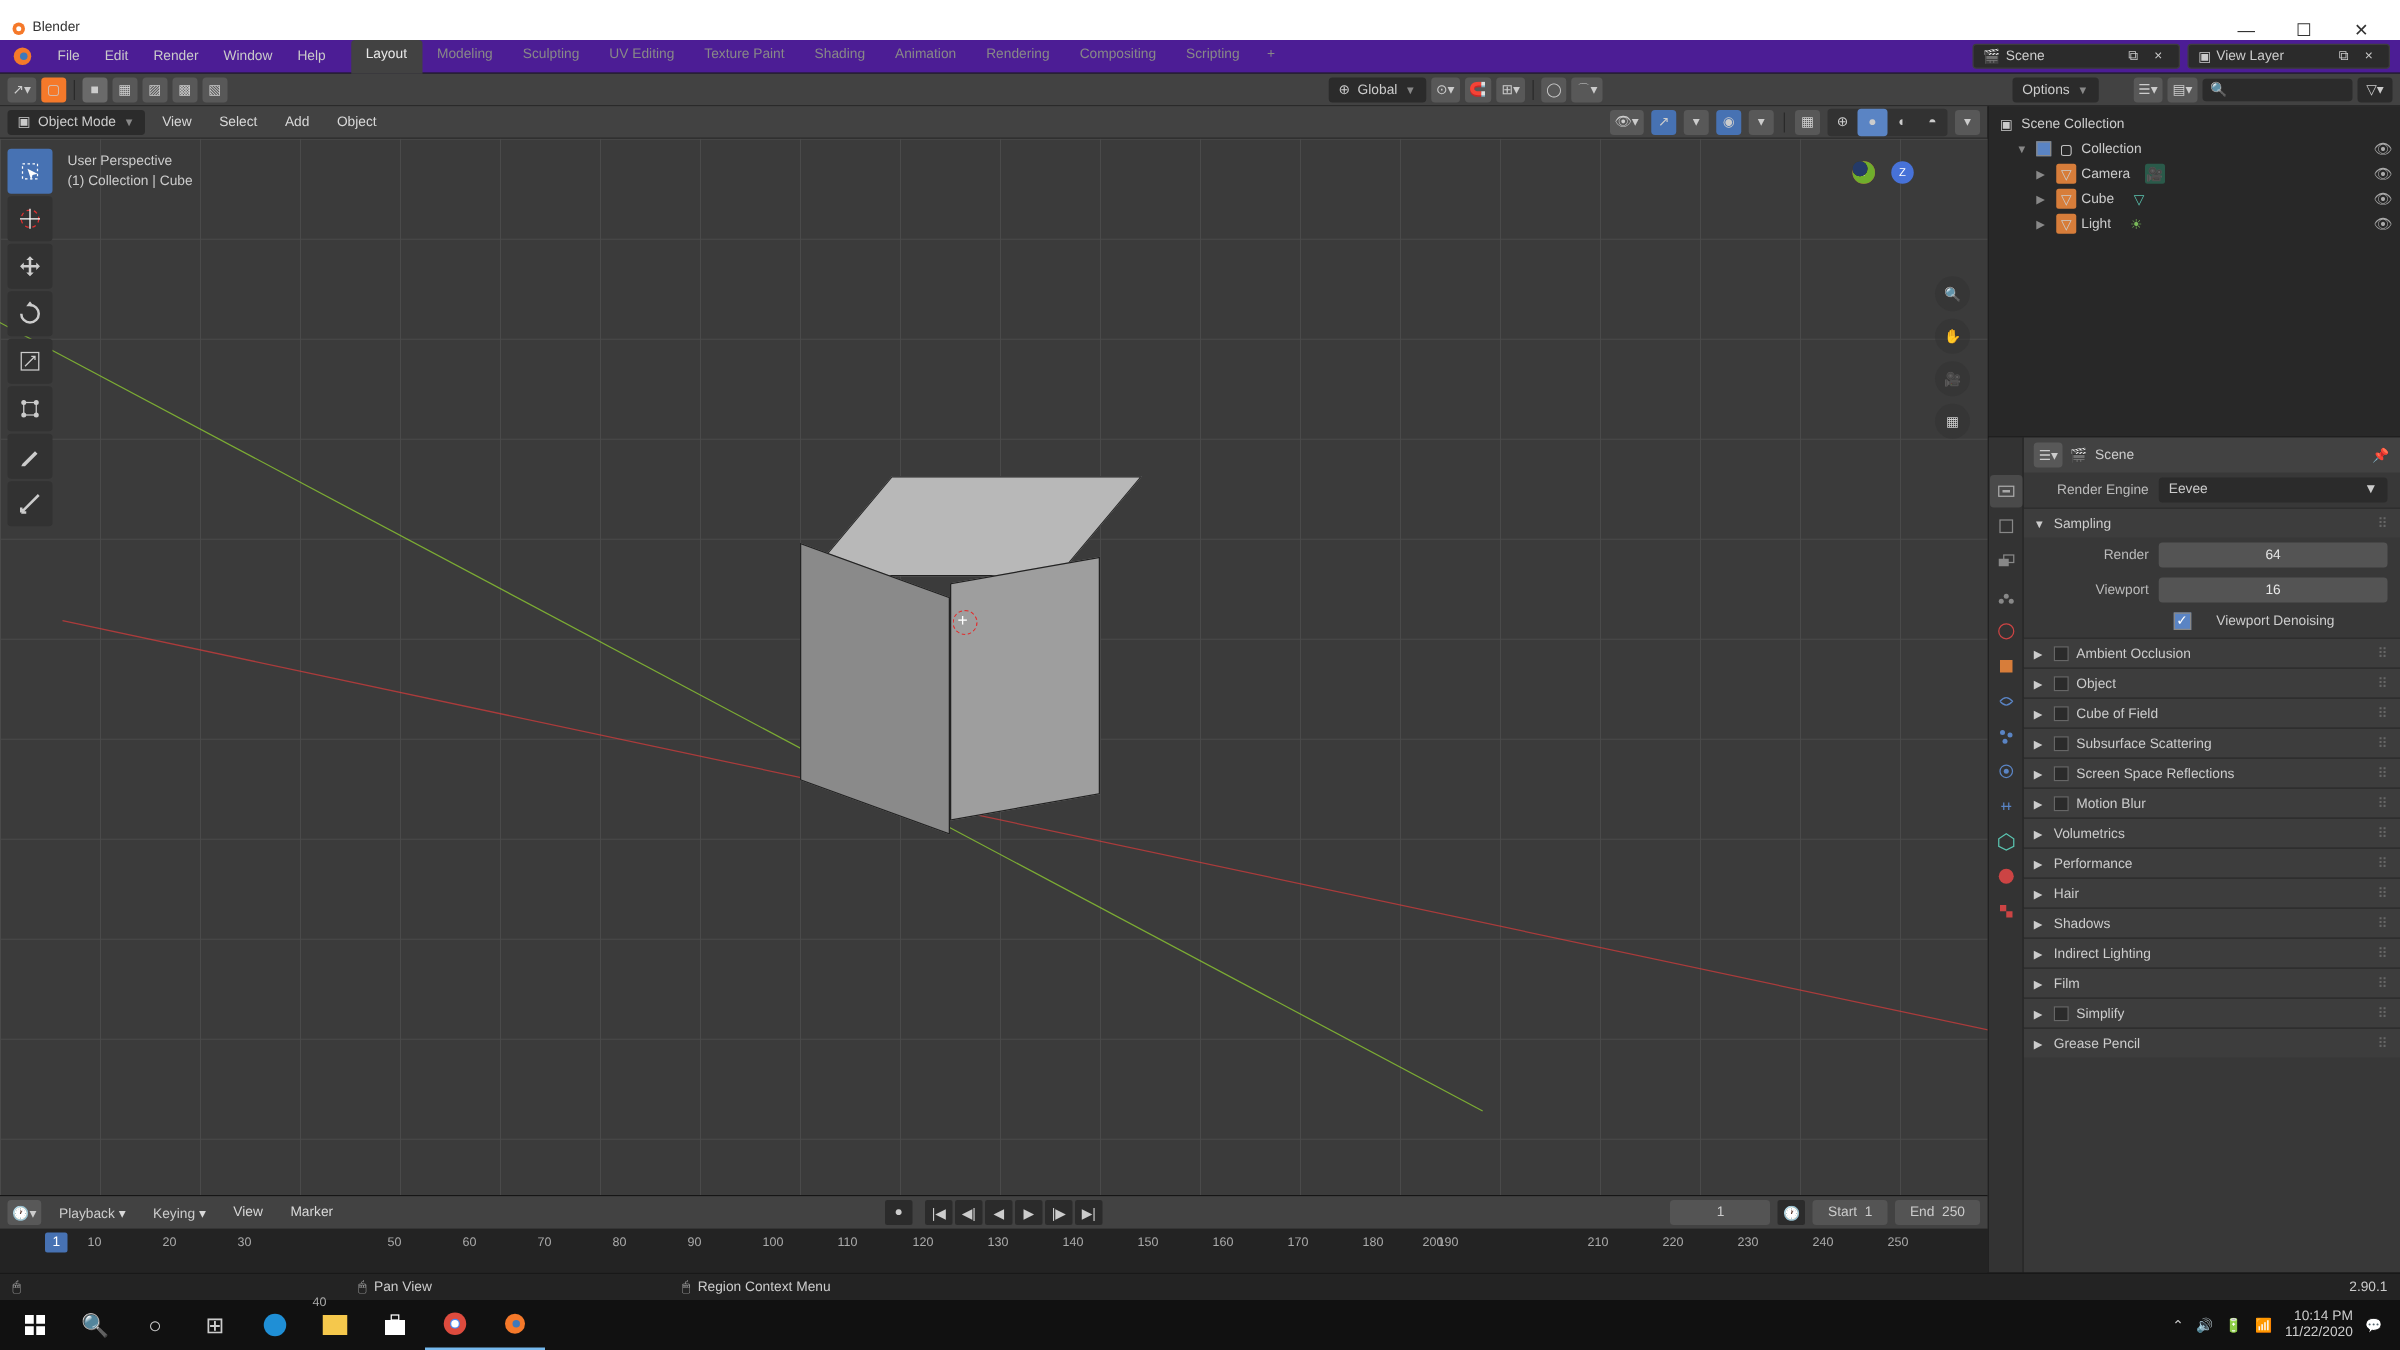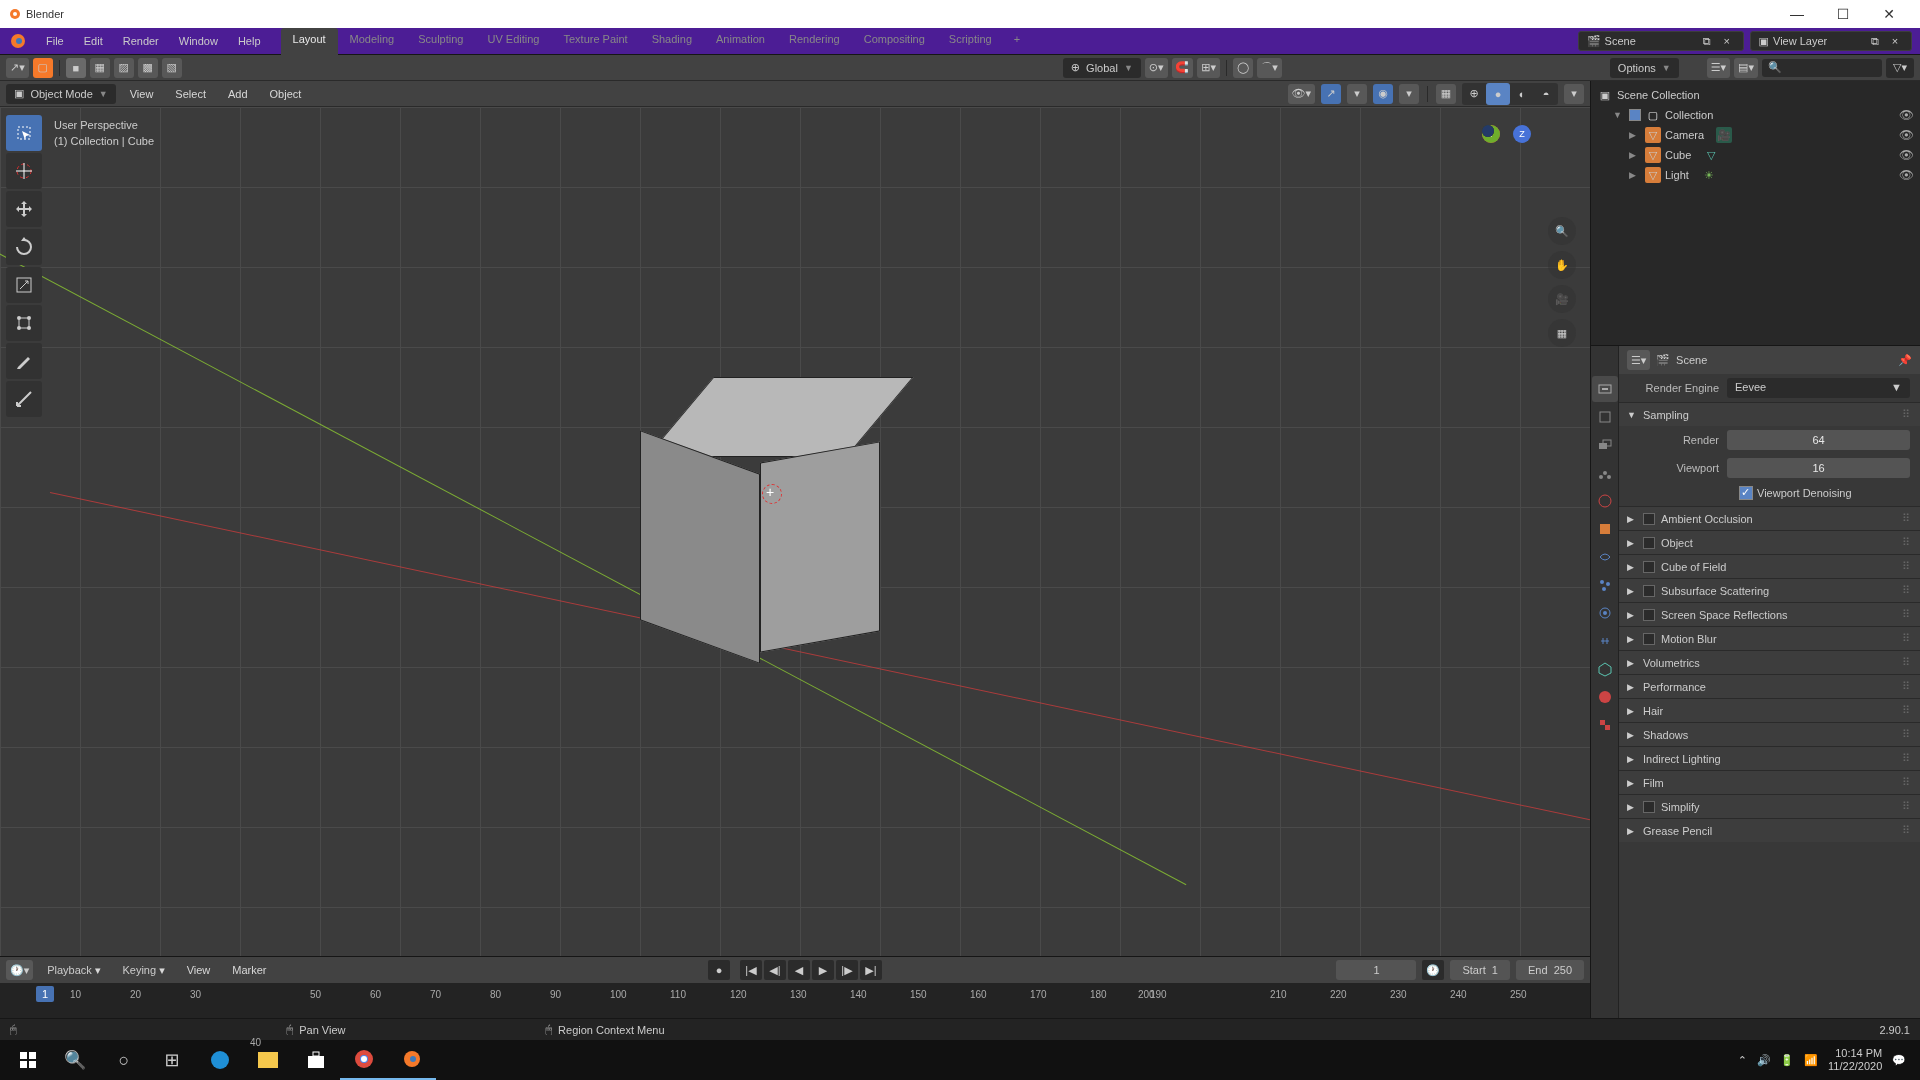--- a/index.html
+++ b/index.html
@@ -1,17 +1,17 @@
 <!DOCTYPE html>
 <html><head>
 <meta charset="utf-8">
 <style>
 *{margin:0;padding:0;box-sizing:border-box;font-family:sans-serif;font-size:11px;color:#ccc;user-select:none}
 body{width:1920px;height:1080px;background:#393939;overflow:hidden;display:flex;flex-direction:column}
-.titlebar{height:28px;background:#fff;display:flex;align-items:center;padding:0 8px;color:#000}
+.titlebar{height:28px;background:#fff;display:flex;padding:16px 8px;color:#000}
 .titlebar .title{color:#333;margin-left:4px}
 .titlebar .spacer{flex:1}
 .titlebar .win-btn{width:46px;text-align:center;font-size:14px;color:#333}
 .topbar{height:27px;background:#4c1d95;display:flex;align-items:center;border-bottom:1px solid #161616}
 .blender-icon{width:24px;height:24px;margin:0 6px;display:flex;align-items:center;justify-content:center}
 .menu-item{padding:4px 10px;color:#cacaca}
 .tabs{display:flex;align-items:stretch;height:27px;margin-left:10px}
 .tab{padding:5px 12px;color:#888;border-radius:3px 3px 0 0}
 .tab.active{background:#424242;color:#e8e8e8}
 .tab-add{padding:5px 10px;color:#888}
@@ -73,21 +73,21 @@
 .props-body{flex:1;display:flex;flex-direction:column;background:#383838;overflow:auto}
 .props-hdr{height:28px;background:#424242;display:flex;align-items:center;padding:0 8px;gap:6px;position:sticky;top:0}
 .prop-row{display:flex;align-items:center;padding:4px 10px;gap:8px}
 .prop-label{width:90px;text-align:right;color:#bbb}
 .prop-field{flex:1;background:#545454;border-radius:3px;padding:3px 8px;display:flex;height:20px}
 .prop-field input{background:transparent;border:none;color:#e8e8e8;width:100%;text-align:center;outline:none}
 .panel-head{display:flex;align-items:center;padding:5px 8px;gap:6px;background:#3d3d3d;border-top:1px solid #2a2a2a}
 .panel-head .arrow2{font-size:9px;width:10px}
 .panel-head .dots{margin-left:auto;color:#666;letter-spacing:2px}
 .panel-head .pchk{width:12px;height:12px;border:1px solid #666;background:#2b2b2b}
-.checkbox-row{display:flex;align-items:center;padding:4px 10px 6px 120px;gap:4px}
+.checkbox-row{display:flex;align-items:center;padding:4px 10px 6px 120px;gap:20px}
 .chk2{width:14px;height:14px;border:1px solid #888;background:#5a84c4;position:relative}
 .chk2::after{content:"✓";position:absolute;left:1px;top:-1px;color:#fff;font-size:11px}
 .timeline{height:62px;background:#333;border-top:1px solid #161616;display:flex;flex-direction:column}
 .tl-hdr{height:26px;background:#424242;display:flex;align-items:center;padding:0 6px;gap:6px}
 .tl-center{position:absolute;left:50%;transform:translateX(-50%);display:flex;gap:2px}
 .play-btn{width:22px;height:20px;background:#2b2b2b;border-radius:2px;display:flex;align-items:center;justify-content:center}
 .tl-right{margin-left:auto;display:flex;gap:6px;align-items:center}
 .num-field{background:#545454;border-radius:3px;padding:2px 12px;height:20px;display:flex;align-items:center;justify-content:center;min-width:50px}
 .tl-ruler{flex:1;background:#232323;position:relative;display:flex;align-items:center;padding:0 10px}
 .tick{position:absolute;top:6px;font-size:10px;color:#aaa}

